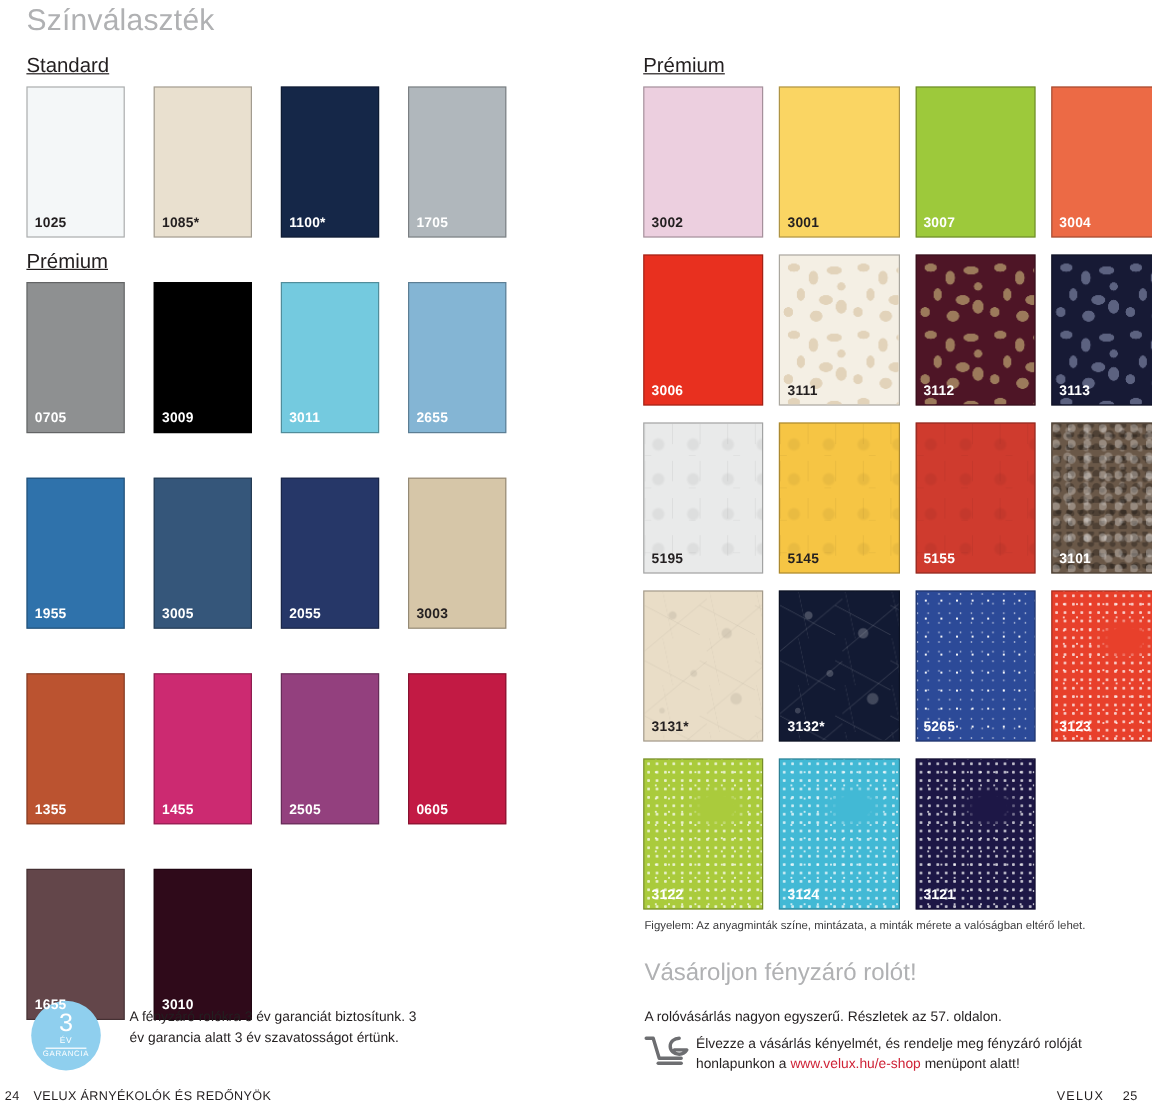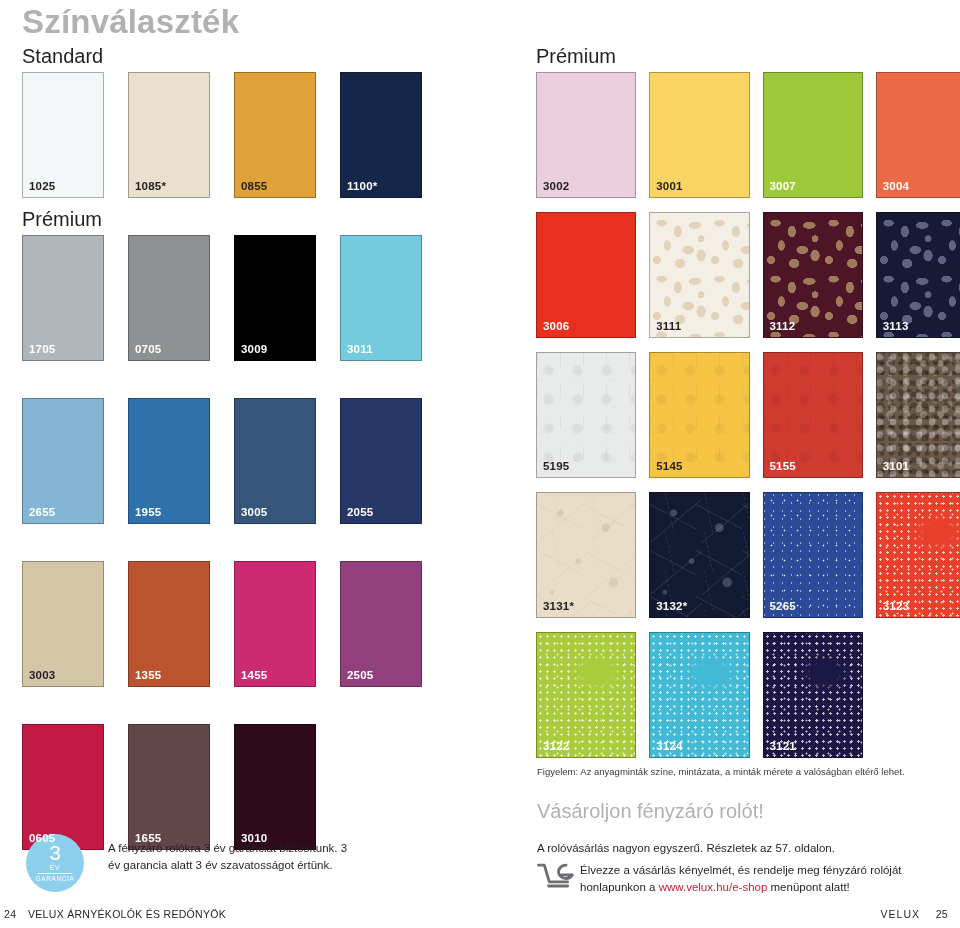--- a/index.html
+++ b/index.html
@@ -6,24 +6,24 @@
   body{
     width:960px;height:928px;background:#ffffff;
     font-family:"Liberation Sans","DejaVu Sans",sans-serif;
     color:#231f20;overflow:hidden;position:relative;
   }
   .page{position:relative;width:960px;height:928px;}
 
   
   .page-title{
     position:absolute;left:22px;top:3px;
-    font-size:33px;font-weight:700;color:#b0b1b3;letter-spacing:.2px;
+    font-size:25px;font-weight:400;color:#b0b1b3;letter-spacing:.2px;
   }
   .col-head{
-    position:absolute;font-size:20px;font-weight:400;color:#231f20;
+    position:absolute;font-size:17px;font-weight:400;color:#231f20;text-decoration:underline;
   }
   #head-standard{left:22px;top:45px;}
   #head-premium-left{left:22px;top:208px;}
   #head-premium-right{left:536px;top:45px;}
 
   
   .grid{position:absolute;display:grid;grid-template-columns:repeat(4,1fr);}
   #grid-left{left:22px;top:72px;width:400px;column-gap:24px;}
   #grid-right{left:536px;top:72px;width:440px;column-gap:13px;}
 
@@ -152,23 +152,20 @@
   <div class="col-head" id="head-premium-left">Prémium</div>
   <div class="col-head" id="head-premium-right">Prémium</div>
 
   <div class="grid" id="grid-left" style="row-gap: 37px;">
       <div class="sw" style="background: rgb(244, 247, 248);">
         <span class="code" style="color: rgb(35, 31, 32);">1025</span>
       </div>
       <div class="sw" style="background: rgb(233, 224, 207);">
         <span class="code" style="color: rgb(35, 31, 32);">1085*</span>
       </div>
-      <div class="sw" style="background: rgb(224, 160, 58);">
-        <span class="code" style="color: rgb(35, 31, 32);">0855</span>
-      </div>
       <div class="sw" style="background: rgb(21, 39, 72);">
         <span class="code" style="color: rgb(255, 255, 255);">1100*</span>
       </div>
       <div class="sw" style="background: rgb(176, 183, 188);">
         <span class="code" style="color: rgb(255, 255, 255);">1705</span>
       </div>
       <div class="sw" style="background: rgb(142, 144, 145);">
         <span class="code" style="color: rgb(255, 255, 255);">0705</span>
       </div>
       <div class="sw" style="background: rgb(0, 0, 0);">

